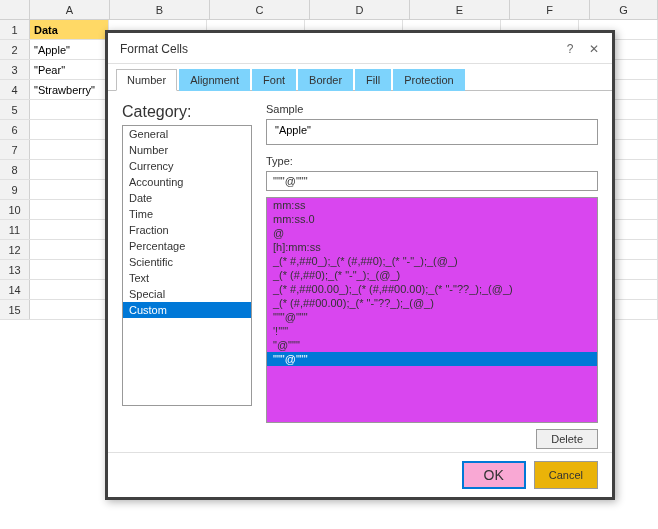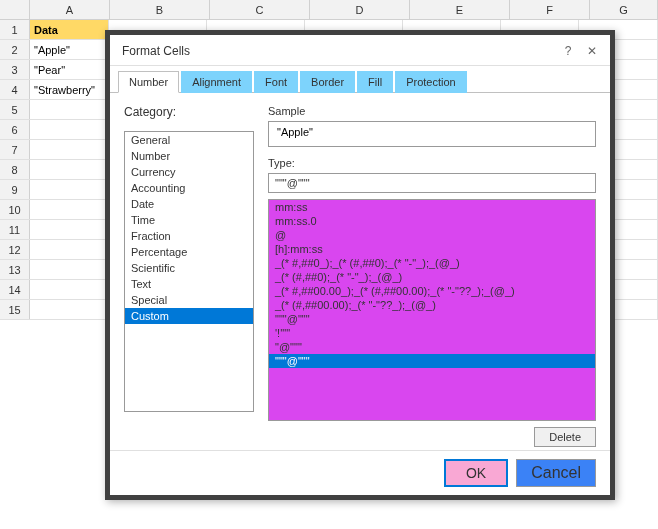--- a/index.html
+++ b/index.html
@@ -69,21 +69,21 @@
       font-weight: bold;
     }
 
     
     .dialog-overlay {
       position: absolute;
       top: 30px; left: 105px;
       width: 510px;
       height: 470px;
       background: white;
-      border: 5px solid #404040;
+      border: 3px solid #404040;
       box-shadow: 2px 2px 8px rgba(0,0,0,0.3);
     }
 
     .dialog-titlebar {
       display: flex;
       align-items: center;
       justify-content: space-between;
       padding: 8px 10px 6px 12px;
       border-bottom: 1px solid #e0e0e0;
     }
@@ -155,22 +155,22 @@
       gap: 14px;
     }
 
     
     .category-section {
       width: 130px;
       flex-shrink: 0;
     }
 
     .section-label {
-      font-size: 12px;
-      margin-bottom: 12px;
+      font-size: 16px;
+      margin-bottom: 4px;
       color: #333;
     }
 
     .category-list {
       width: 100%;
       height: 281px;
       border: 1px solid #999;
       overflow-y: auto;
       background: white;
     }
@@ -288,23 +288,23 @@
       padding: 4px 20px;
       font-size: 14px;
       border: 2px solid #0078d7;
       background: #f9a8d4;
       cursor: pointer;
       color: #333;
     }
 
     .btn-cancel {
       padding: 0 14px;
-      font-size: 16px;
+      font-size: 11px;
       border: 1px solid #999;
-      background: #3b82f6;
+      background: #eab308;
       cursor: pointer;
       color: #333;
     }
 
     
     .format-list::-webkit-scrollbar,
     .category-list::-webkit-scrollbar {
       width: 14px;
     }
     .format-list::-webkit-scrollbar-track,

